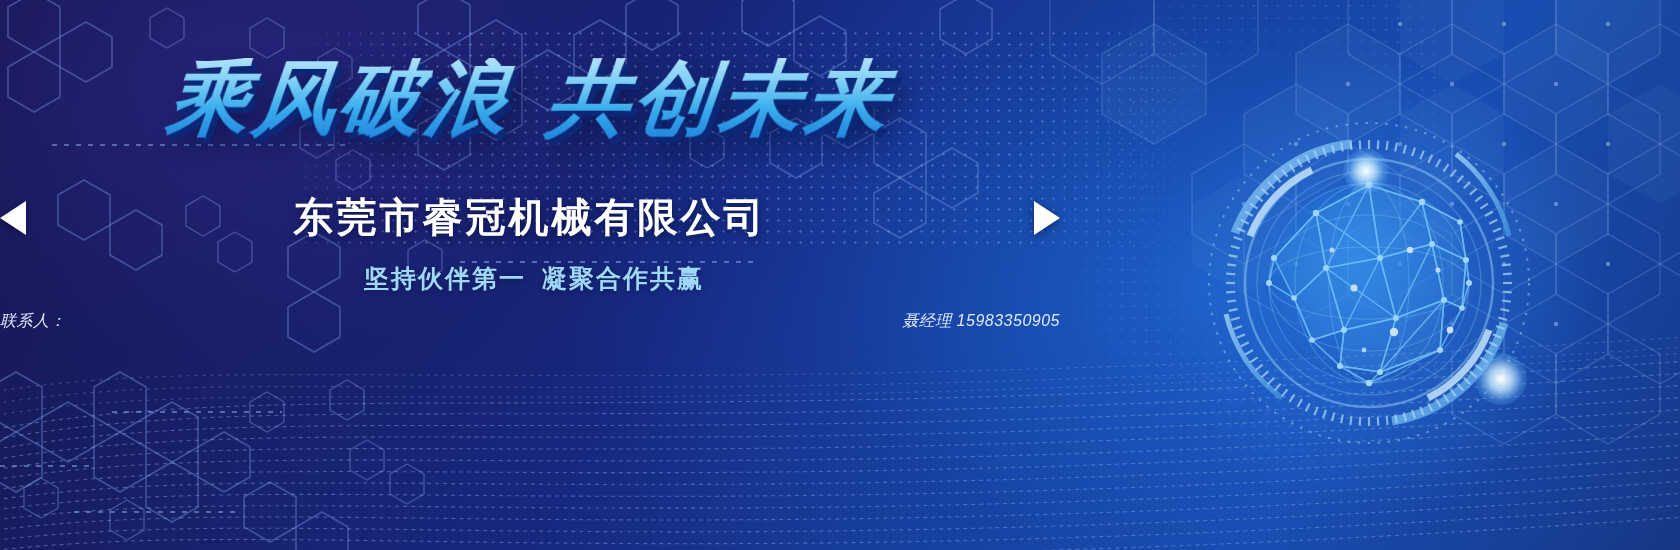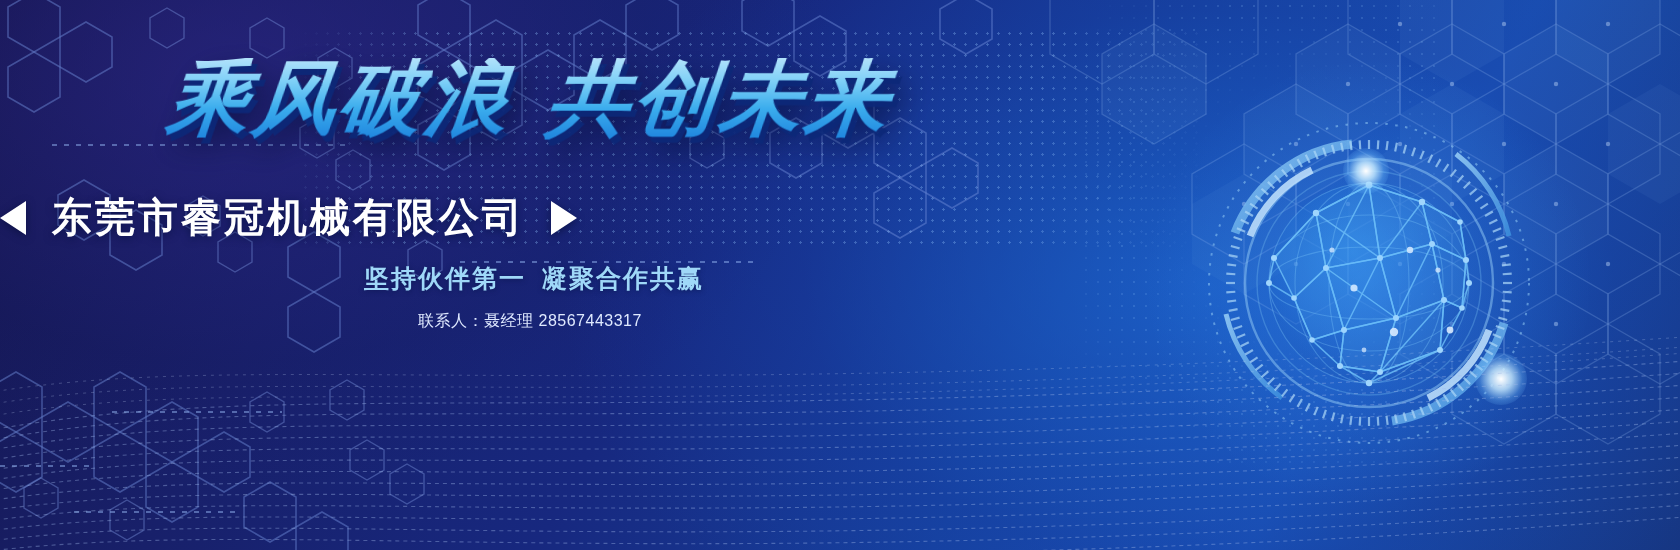--- a/index.html
+++ b/index.html
@@ -68,21 +68,21 @@
     filter:drop-shadow(5px 6px 0 rgba(12,40,120,.92)) drop-shadow(9px 10px 14px rgba(5,15,60,.55));
     transform:skewX(-6deg);
   }
   .headline .gap{display:inline-block;width:36px;}
 
   .namebar{
     position:absolute;
     left:0; right:0; top:190px;
     display:flex;
     align-items:center;
-    justify-content:flex-start;
+    justify-content:space-between;
     gap:26px;
   }
   .tri{
     width:0;height:0;
     border-top:17px solid transparent;
     border-bottom:17px solid transparent;
     filter:drop-shadow(0 2px 4px rgba(4,12,50,.6));
   }
   .tri-left{border-right:26px solid #ffffff;}
   .tri-right{border-left:26px solid #ffffff;}
@@ -111,22 +111,23 @@
   .contact{
     position:absolute;
     left:0; right:0; top:310px;
     font-size:16px;
     color:#dfe9ff;
     line-height:22px;
     letter-spacing:.5px;
   }
   .contact-row{
     display:flex;
-    justify-content:center;
+    justify-content:space-between;
     align-items:flex-start;
+    font-style:italic;
   }
   .contact-row .lbl{white-space:nowrap;}
   .contact-row .val{text-align:left;}
   .addr-row .val{width:248px;}
 
   
   .globe-wrap{
     position:absolute;
     right:146px;
     top:118px;
@@ -568,18 +569,18 @@
       <span class="tri tri-right"></span>
     </div>
 
     <div class="tagline">
       <span>坚持伙伴第一</span><span class="gap"></span><span>凝聚合作共赢</span>
     </div>
 
     <div class="contact">
       <div class="contact-row">
         <span class="lbl">联系人：</span>
-        <span class="val">聂经理 28567443317</span>
+        <span class="val">聂经理 15983350905</span>
       </div>
     </div>
 
   </div>
 </div>
 
 </body></html>

